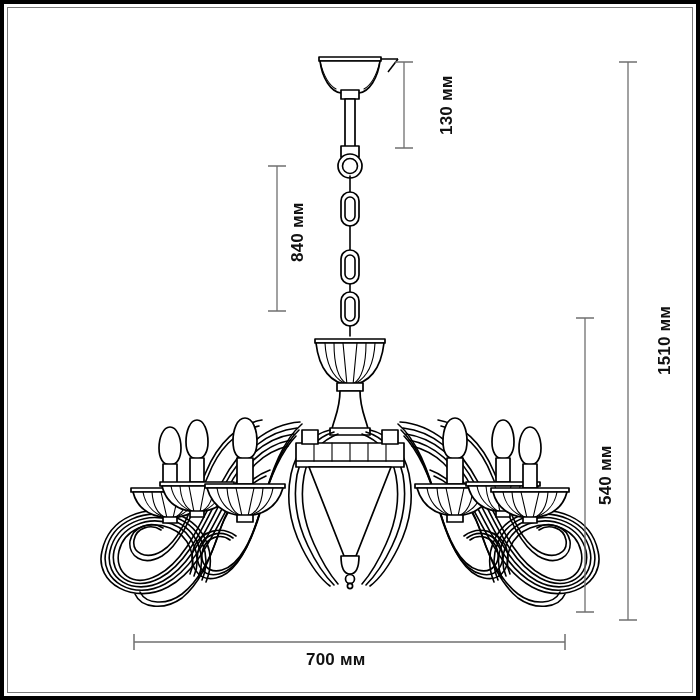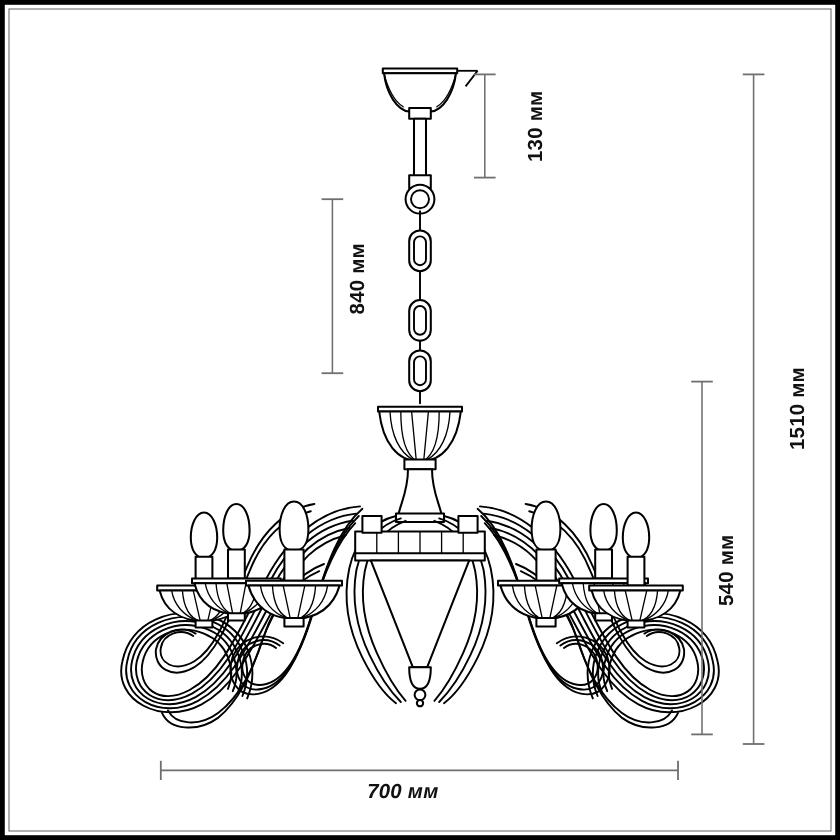--- a/index.html
+++ b/index.html
@@ -299,18 +299,18 @@
   </svg>
 
   <div class="dim-label vert" style="left:437px; top:135px;">130 мм</div>
 
   <div class="dim-label vert" style="left:288px; top:262px;">840 мм</div>
 
   <div class="dim-label vert" style="left:596px; top:505px;">540 мм</div>
 
   <div class="dim-label vert" style="left:655px; top:375px;">1510 мм</div>
 
-  <div class="dim-label" style="left:306px; top:650px;font-style:italic;">700 мм</div>
+  <div class="dim-label" style="left:306px; top:650px;">700 мм</div>
 
   <div class="frame-inner"></div>
   <div class="frame-outer"></div>
 
 </div>
 
 </body></html>

